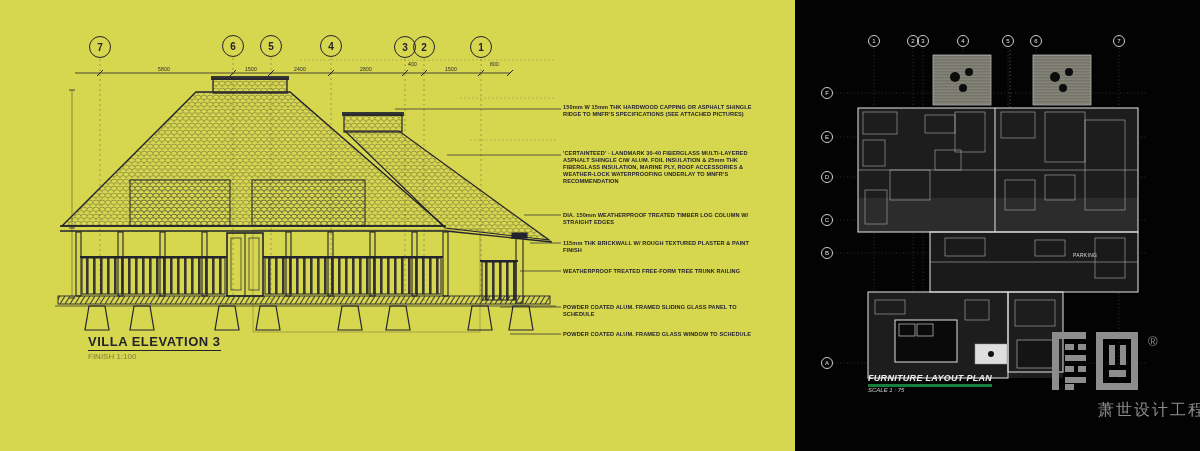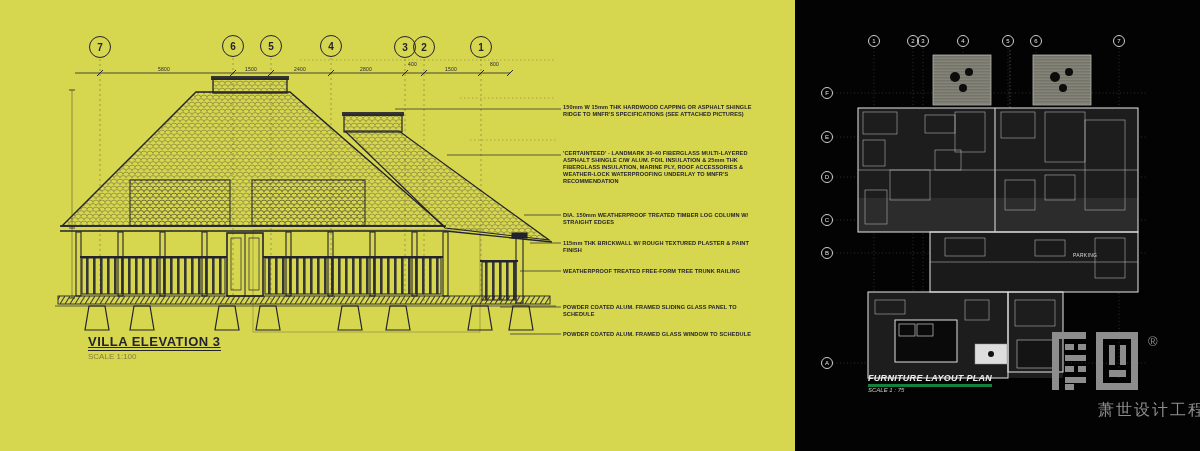--- a/index.html
+++ b/index.html
@@ -8,21 +8,21 @@
   
   #yellow{position:absolute;left:0;top:0;width:795px;height:451px;background:#d7d64f;}
   .bubble{position:absolute;box-sizing:border-box;border-radius:50%;
           display:flex;align-items:center;justify-content:center;
           color:#23232e;background:transparent;}
   .bubble.elev{width:22px;height:22px;border:1.4px solid #23232e;font-size:10px;font-weight:bold;}
   .dimlbl{position:absolute;font-size:5px;color:#23232e;letter-spacing:.2px;}
   .ann{position:absolute;left:563px;width:205px;font-size:5.6px;line-height:1.24;
        color:#23232e;font-weight:bold;letter-spacing:.1px;}
   #elev-title{position:absolute;left:88px;top:334px;font-size:13px;font-weight:bold;
-       color:#23232e;border-bottom:1.6px solid #23232e;padding-bottom:1px;letter-spacing:.5px;text-decoration:underline;}
+       color:#23232e;border-bottom:1.6px solid #23232e;padding-bottom:1px;letter-spacing:.5px;}
   #elev-scale{position:absolute;left:88px;top:352px;font-size:8px;color:#23232e;opacity:.5;}
   
   #black{position:absolute;left:795px;top:0;width:405px;height:451px;background:#030303;}
   .bubble.plan{width:12px;height:12px;border:1px solid #cfcfcf;color:#e5e5e5;font-size:6px;}
   #plan-title{position:absolute;left:868px;top:373px;font-size:9px;font-weight:bold;
        font-style:italic;color:#ececec;border-bottom:3px solid #15803d;padding-bottom:1px;letter-spacing:.3px;}
   #plan-scale{position:absolute;left:868px;top:387px;font-size:6px;font-style:italic;color:#c9c9c9;}
   .plan-room-label{position:absolute;font-size:5px;color:#dcdcdc;letter-spacing:.3px;}
   
   #logo{position:absolute;left:1048px;top:330px;width:150px;height:118px;}
@@ -186,21 +186,21 @@
 
     <div class="ann" style="top:104px">150mm W 15mm THK HARDWOOD CAPPING OR ASPHALT SHINGLE RIDGE TO MNFR'S SPECIFICATIONS (SEE ATTACHED PICTURES)</div>
     <div class="ann" style="top:150px">'CERTAINTEED' - LANDMARK 30-40 FIBERGLASS MULTI-LAYERED ASPHALT SHINGLE C/W ALUM. FOIL INSULATION &amp; 25mm THK FIBERGLASS INSULATION, MARINE PLY, ROOF ACCESSORIES &amp; WEATHER-LOCK WATERPROOFING UNDERLAY TO MNFR'S RECOMMENDATION</div>
     <div class="ann" style="top:212px">DIA. 150mm WEATHERPROOF TREATED TIMBER LOG COLUMN W/ STRAIGHT EDGES</div>
     <div class="ann" style="top:240px">115mm THK BRICKWALL W/ ROUGH TEXTURED PLASTER &amp; PAINT FINISH</div>
     <div class="ann" style="top:268px">WEATHERPROOF TREATED FREE-FORM TREE TRUNK RAILING</div>
     <div class="ann" style="top:304px">POWDER COATED ALUM. FRAMED SLIDING GLASS PANEL TO SCHEDULE</div>
     <div class="ann" style="top:331px">POWDER COATED ALUM. FRAMED GLASS WINDOW TO SCHEDULE</div>
 
     <div id="elev-title">VILLA ELEVATION 3</div>
-    <div id="elev-scale">SCALE 1:100</div>
+    <div id="elev-scale">FINISH 1:100</div>
   </div>
 
   <div id="black"></div>
 
   <svg style="left:795px" width="405" height="451" viewBox="0 0 405 451">
     <defs>
       <pattern id="deck" width="6" height="3" patternUnits="userSpaceOnUse">
         <rect width="6" height="3" fill="#74746a"></rect>
         <line x1="0" y1="1.2" x2="6" y2="1.2" stroke="#9a9a8e" stroke-width="0.6"></line>
       </pattern>

